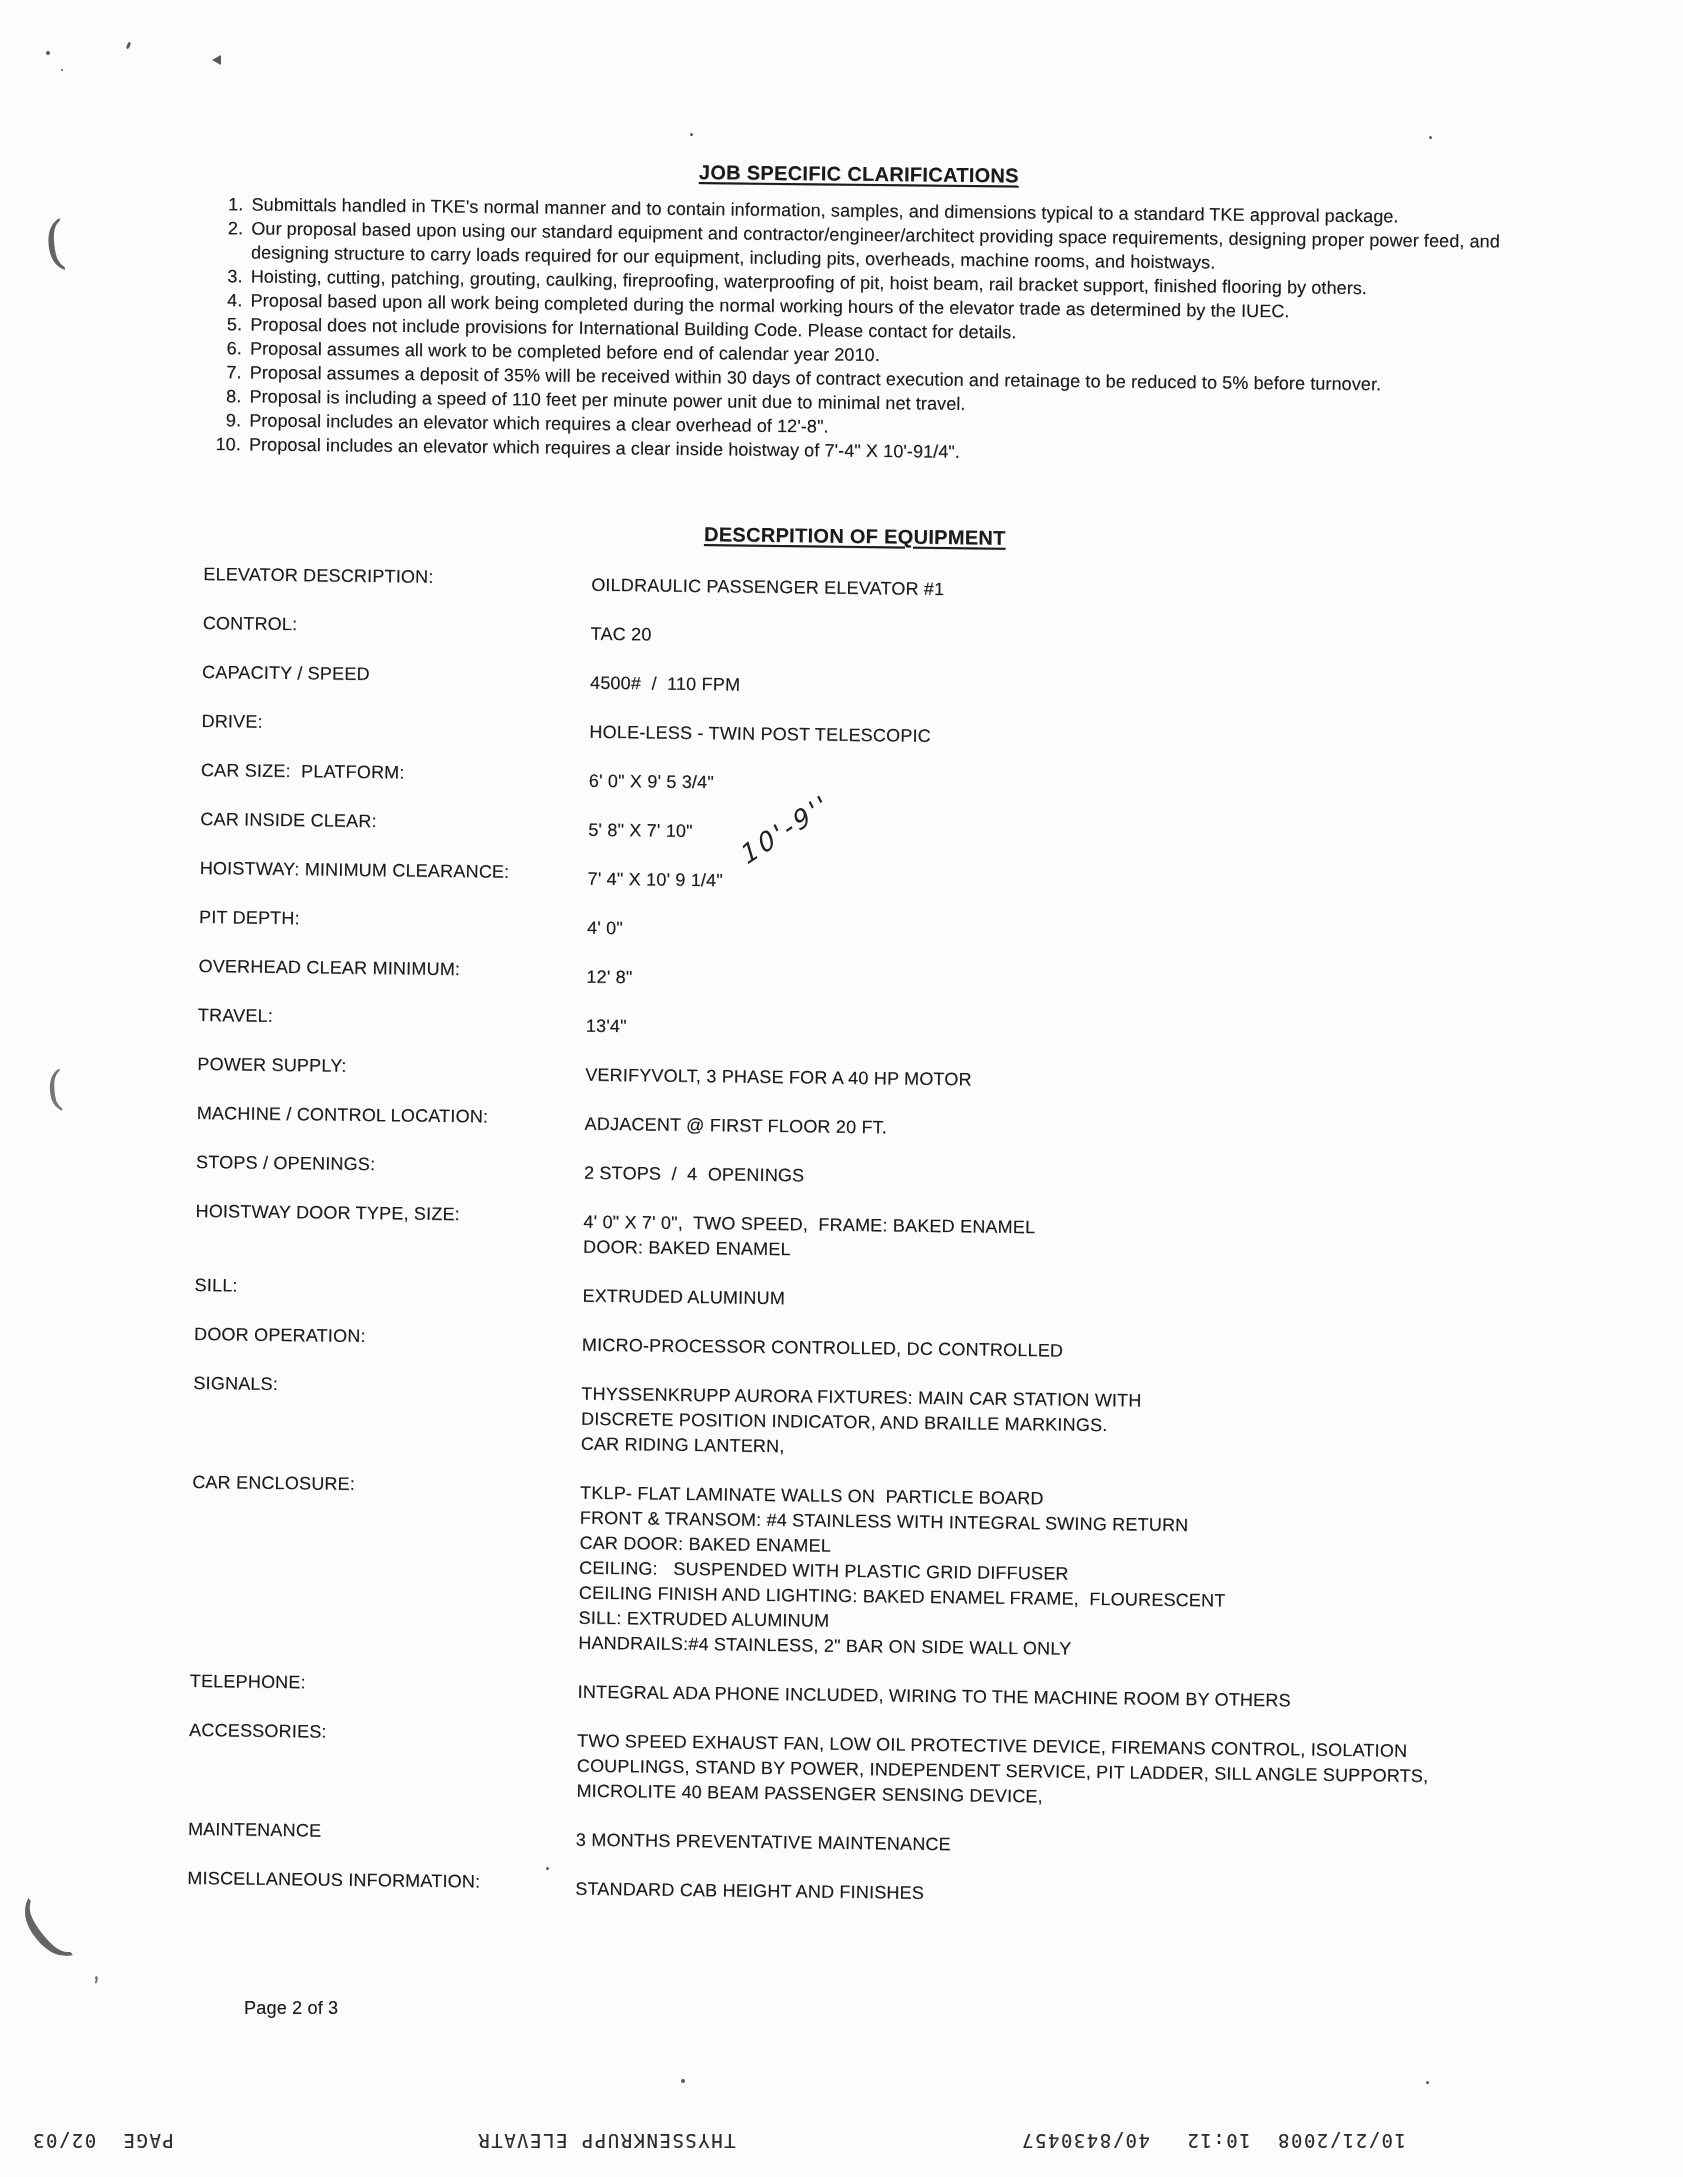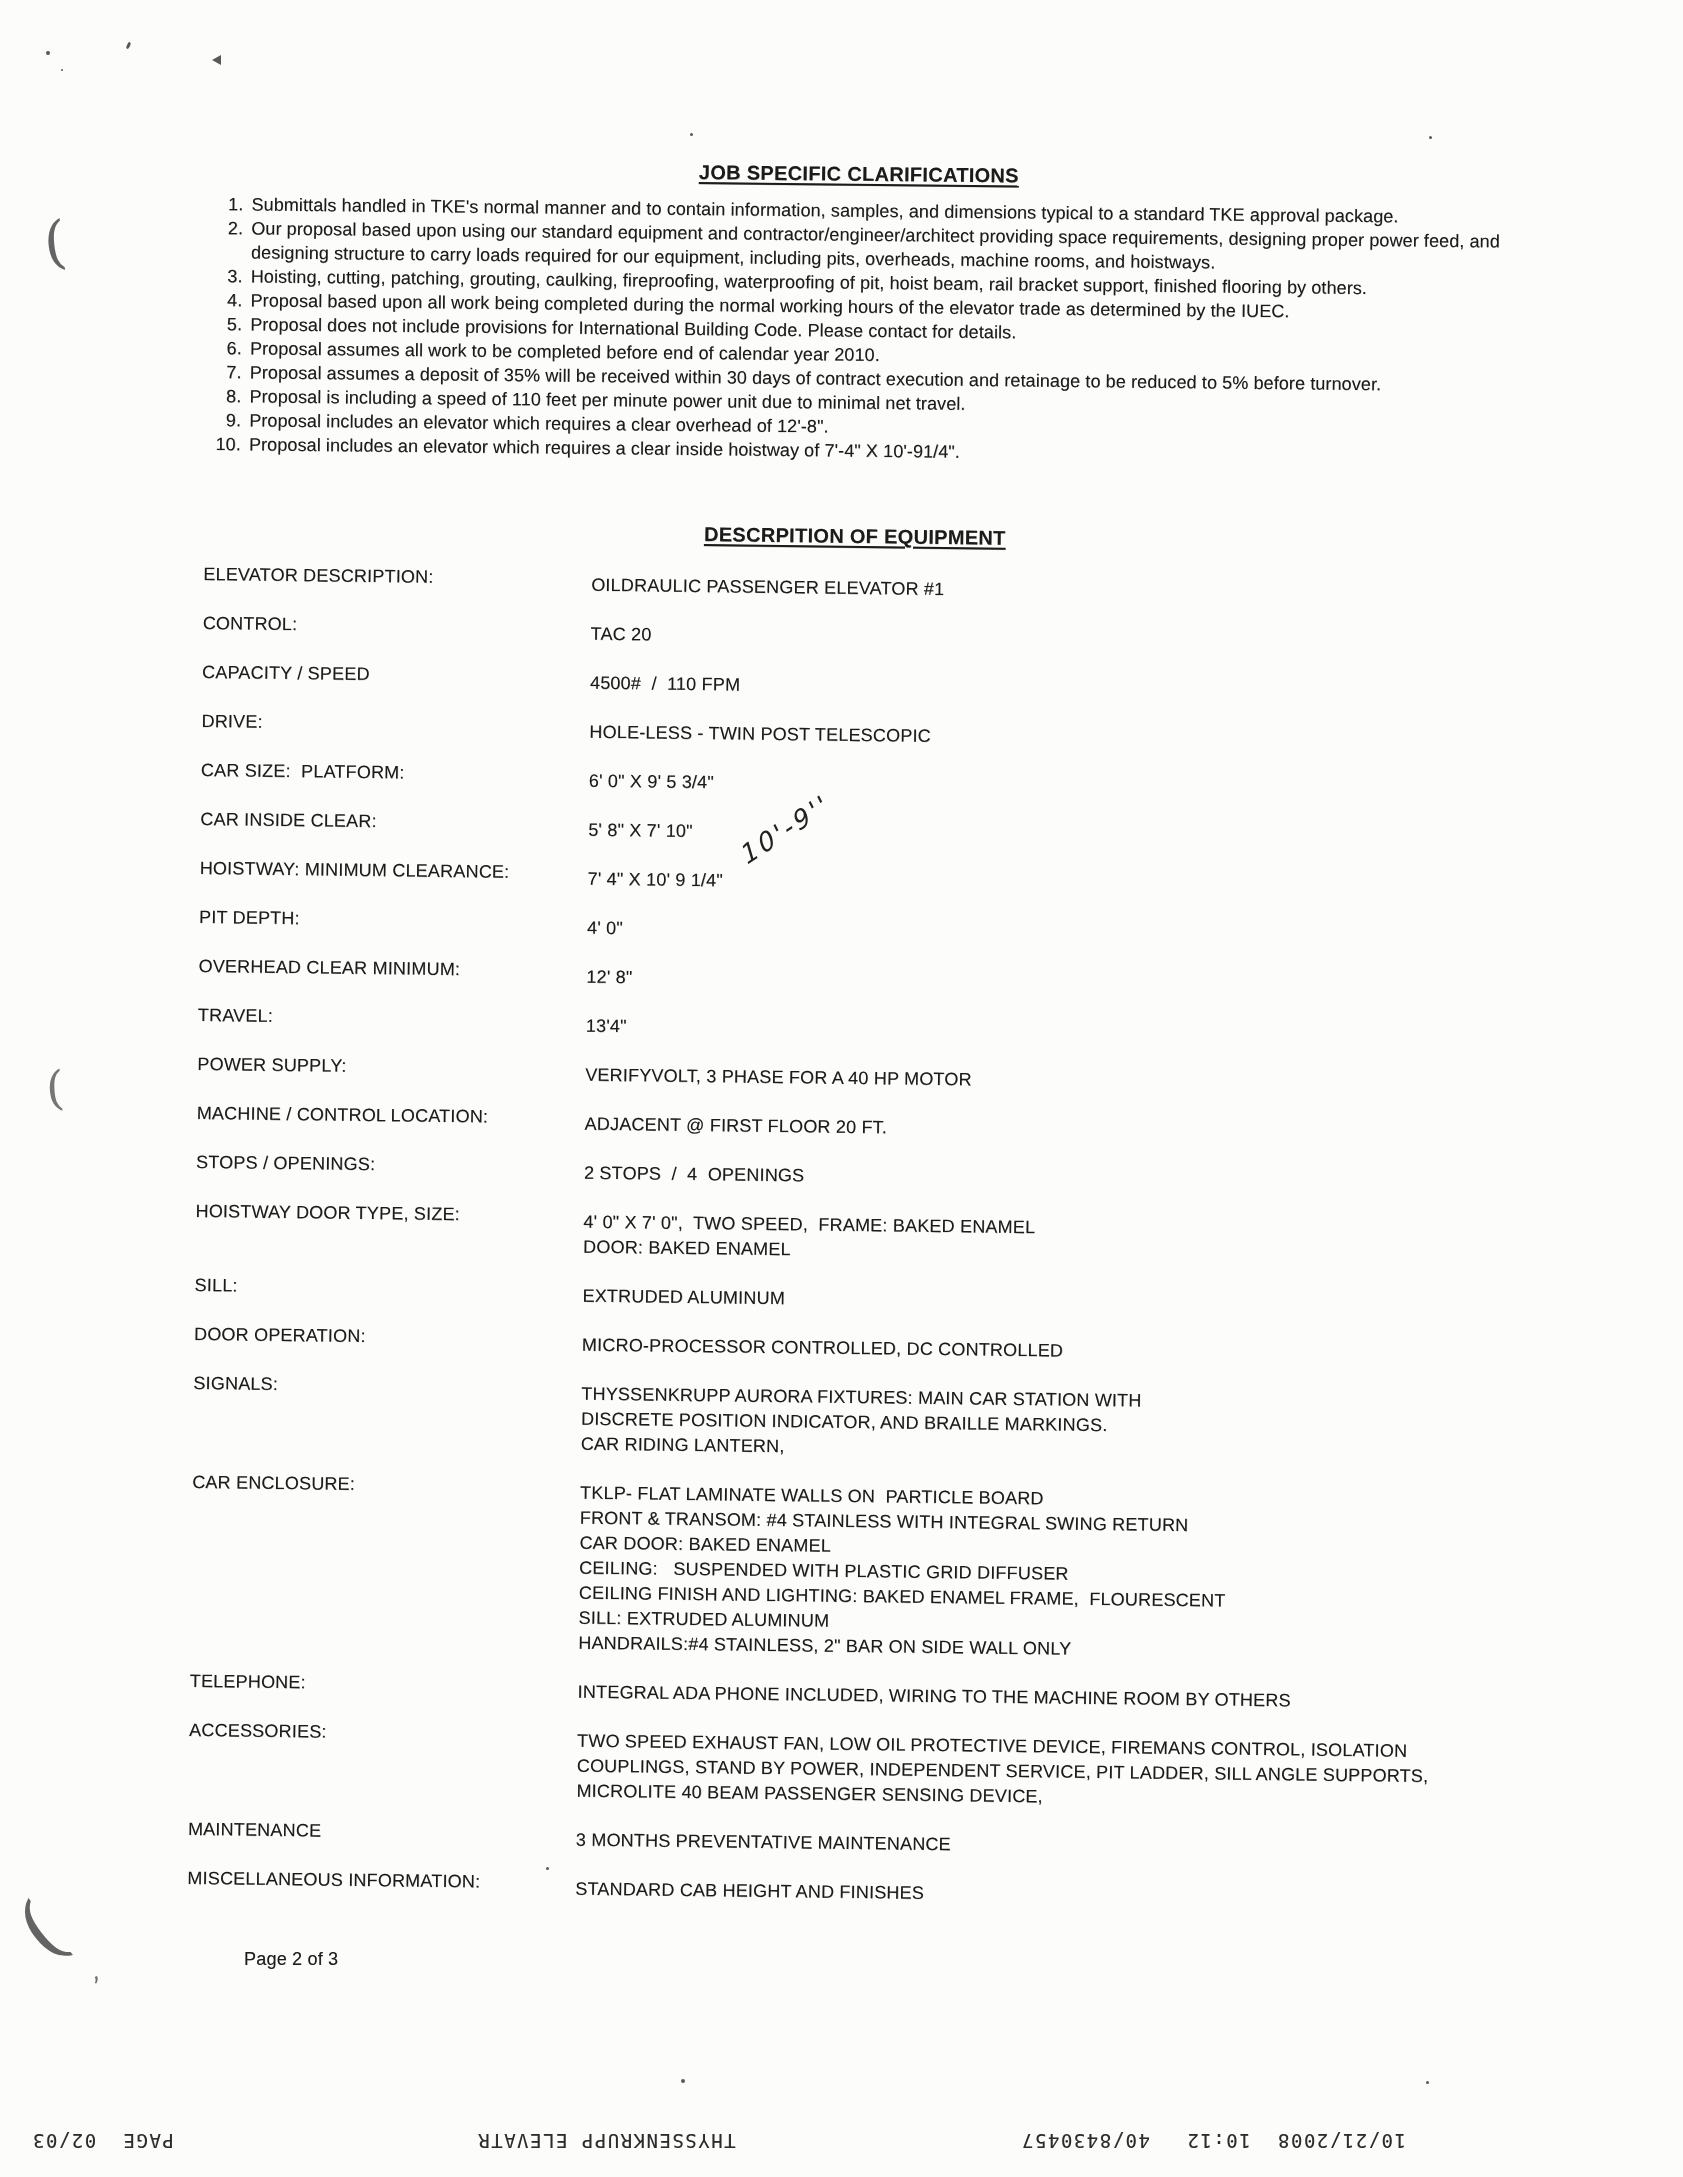--- a/index.html
+++ b/index.html
@@ -72,21 +72,21 @@
     font-style: italic;
     font-family: "DejaVu Sans", sans-serif;
     letter-spacing: 3px;
     transform: rotate(-33deg) skewX(-6deg);
     color: #222;
     text-shadow: none;
   }
   
   .page-number {
     position: absolute;
-    left: 244px; top: 1949px;
+    left: 244px; top: 1998px;
     font-size: 18px;
     letter-spacing: 0.2px;
   }
   .fax-footer {
     position: absolute;
     left: 0; top: 2125px; width: 1683px; height: 32px;
     transform: rotate(180deg);
     display: flex;
     align-items: center;
     font-family: "DejaVu Sans Mono", "Liberation Mono", monospace;

